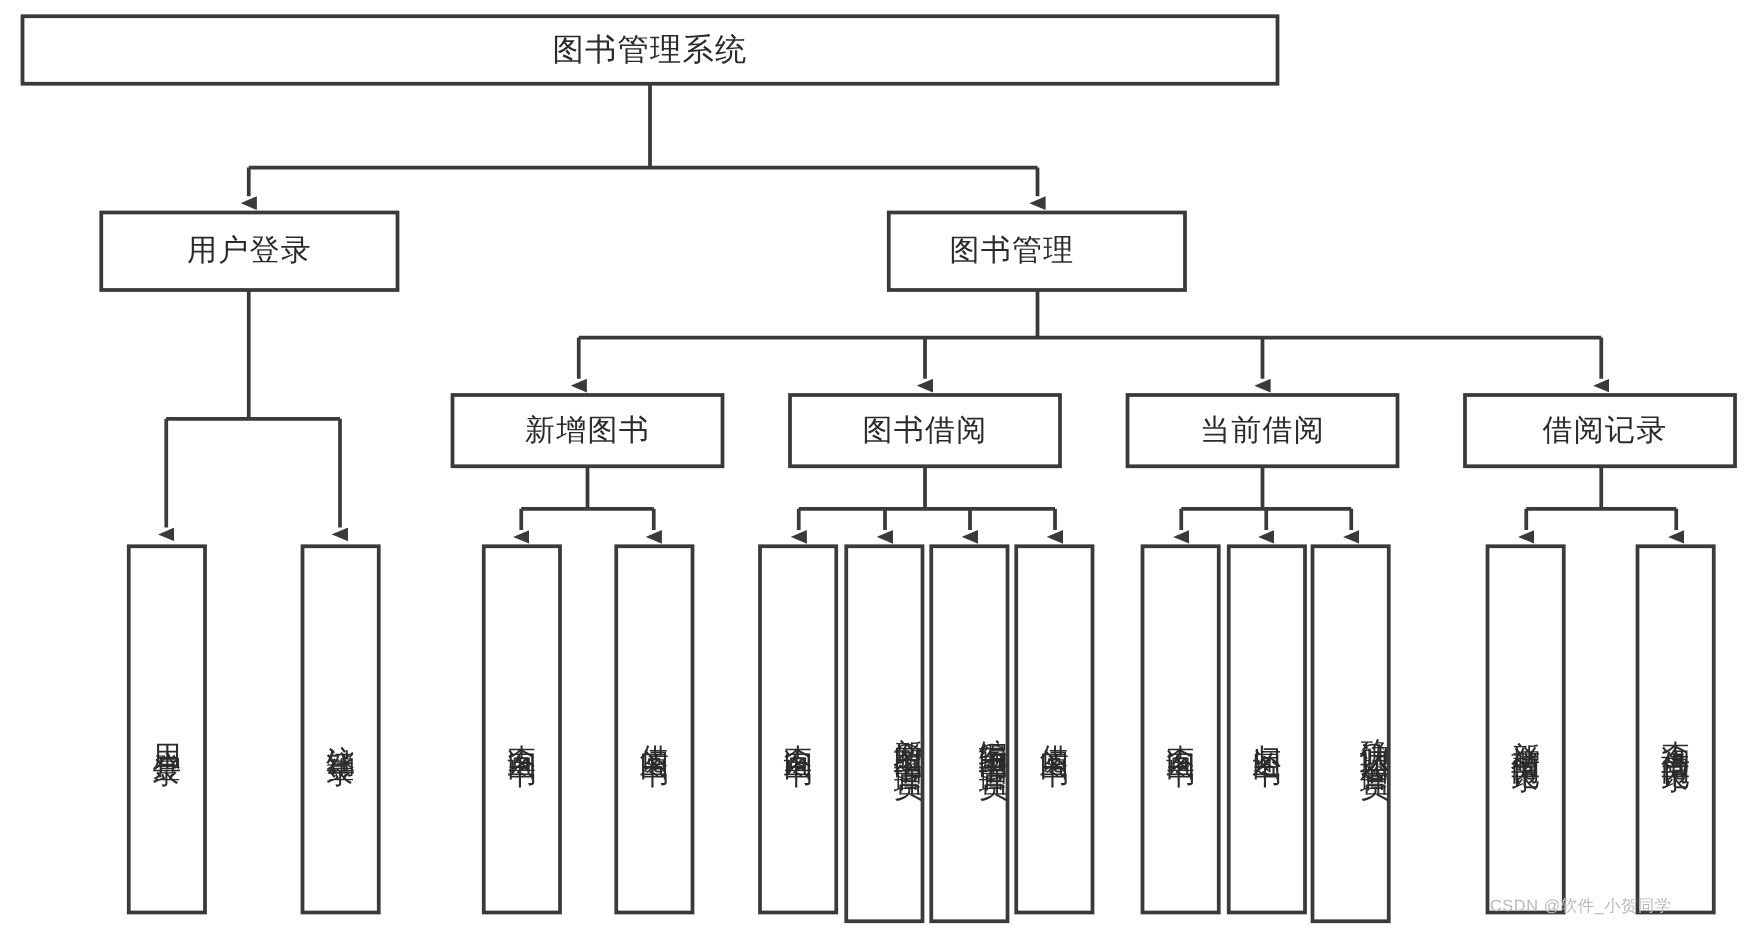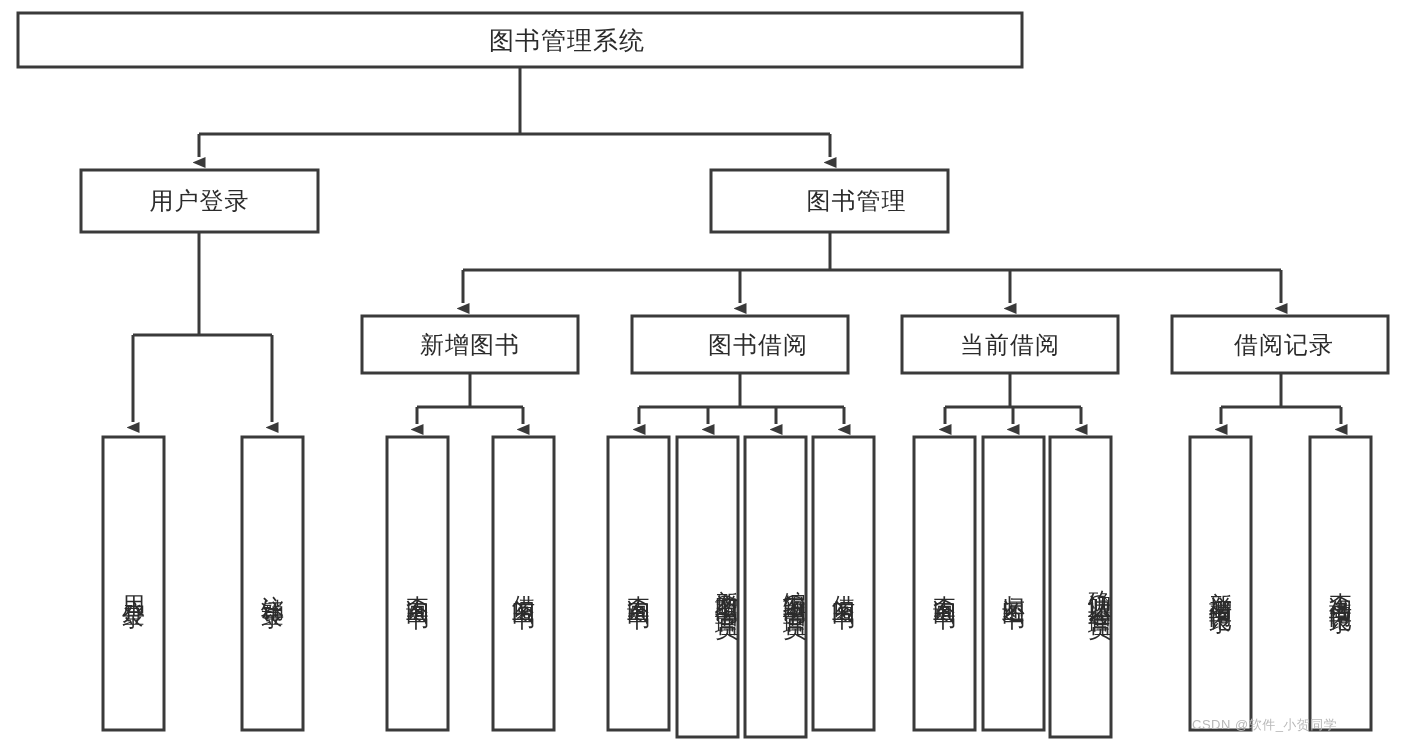--- a/index.html
+++ b/index.html
@@ -122,27 +122,27 @@
     <rect class="nodebox" x="813" y="437" width="61" height="293"></rect>
 
     <rect class="nodebox" x="914" y="437" width="61" height="293"></rect>
     <rect class="nodebox" x="983" y="437" width="61" height="293"></rect>
     <rect class="nodebox" x="1050" y="437" width="61" height="300"></rect>
 
     <rect class="nodebox" x="1190" y="437" width="61" height="293"></rect>
     <rect class="nodebox" x="1310" y="437" width="61" height="293"></rect>
   </svg>
 
-  <div class="node-label title-label" style="left:18px;top:13px;width:1004px;height:54px;padding-left:47px;">图书管理系统</div>
+  <div class="node-label title-label" style="left:18px;top:13px;width:1004px;height:54px;">图书管理系统</div>
 
   <div class="node-label horiz-label" style="left:81px;top:170px;width:237px;height:62px;">用户登录</div>
-  <div class="node-label horiz-label" style="left:738px;top:170px;width:237px;height:62px;">图书管理</div>
+  <div class="node-label horiz-label" style="left:691px;top:170px;width:237px;height:62px;">图书管理</div>
 
   <div class="node-label horiz-label" style="left:362px;top:316px;width:216px;height:57px;">新增图书</div>
-  <div class="node-label horiz-label" style="left:632px;top:316px;width:216px;height:57px;padding-left:18px;">图书借阅</div>
+  <div class="node-label horiz-label" style="left:632px;top:316px;width:216px;height:57px;">图书借阅</div>
   <div class="node-label horiz-label" style="left:902px;top:316px;width:216px;height:57px;text-align:right;">当前借阅</div>
   <div class="node-label horiz-label" style="left:1172px;top:316px;width:224px;height:57px;">借阅记录</div>
 
   <div class="node-label vert-label" style="left:103px;top:505px;width:61px;height:160px;align-items:center;padding-top:0;">用户登录</div>
   <div class="node-label vert-label" style="left:242px;top:505px;width:61px;height:160px;align-items:center;padding-top:0;">注销登录</div>
 
   <div class="node-label vert-label" style="left:387px;top:505px;width:61px;height:160px;align-items:center;padding-top:0;">查询图书</div>
   <div class="node-label vert-label" style="left:493px;top:505px;width:61px;height:160px;align-items:center;padding-top:0;">借阅图书</div>
 
   <div class="node-label vert-label" style="left:608px;top:505px;width:61px;height:160px;align-items:center;padding-top:0;">查询图书</div>

